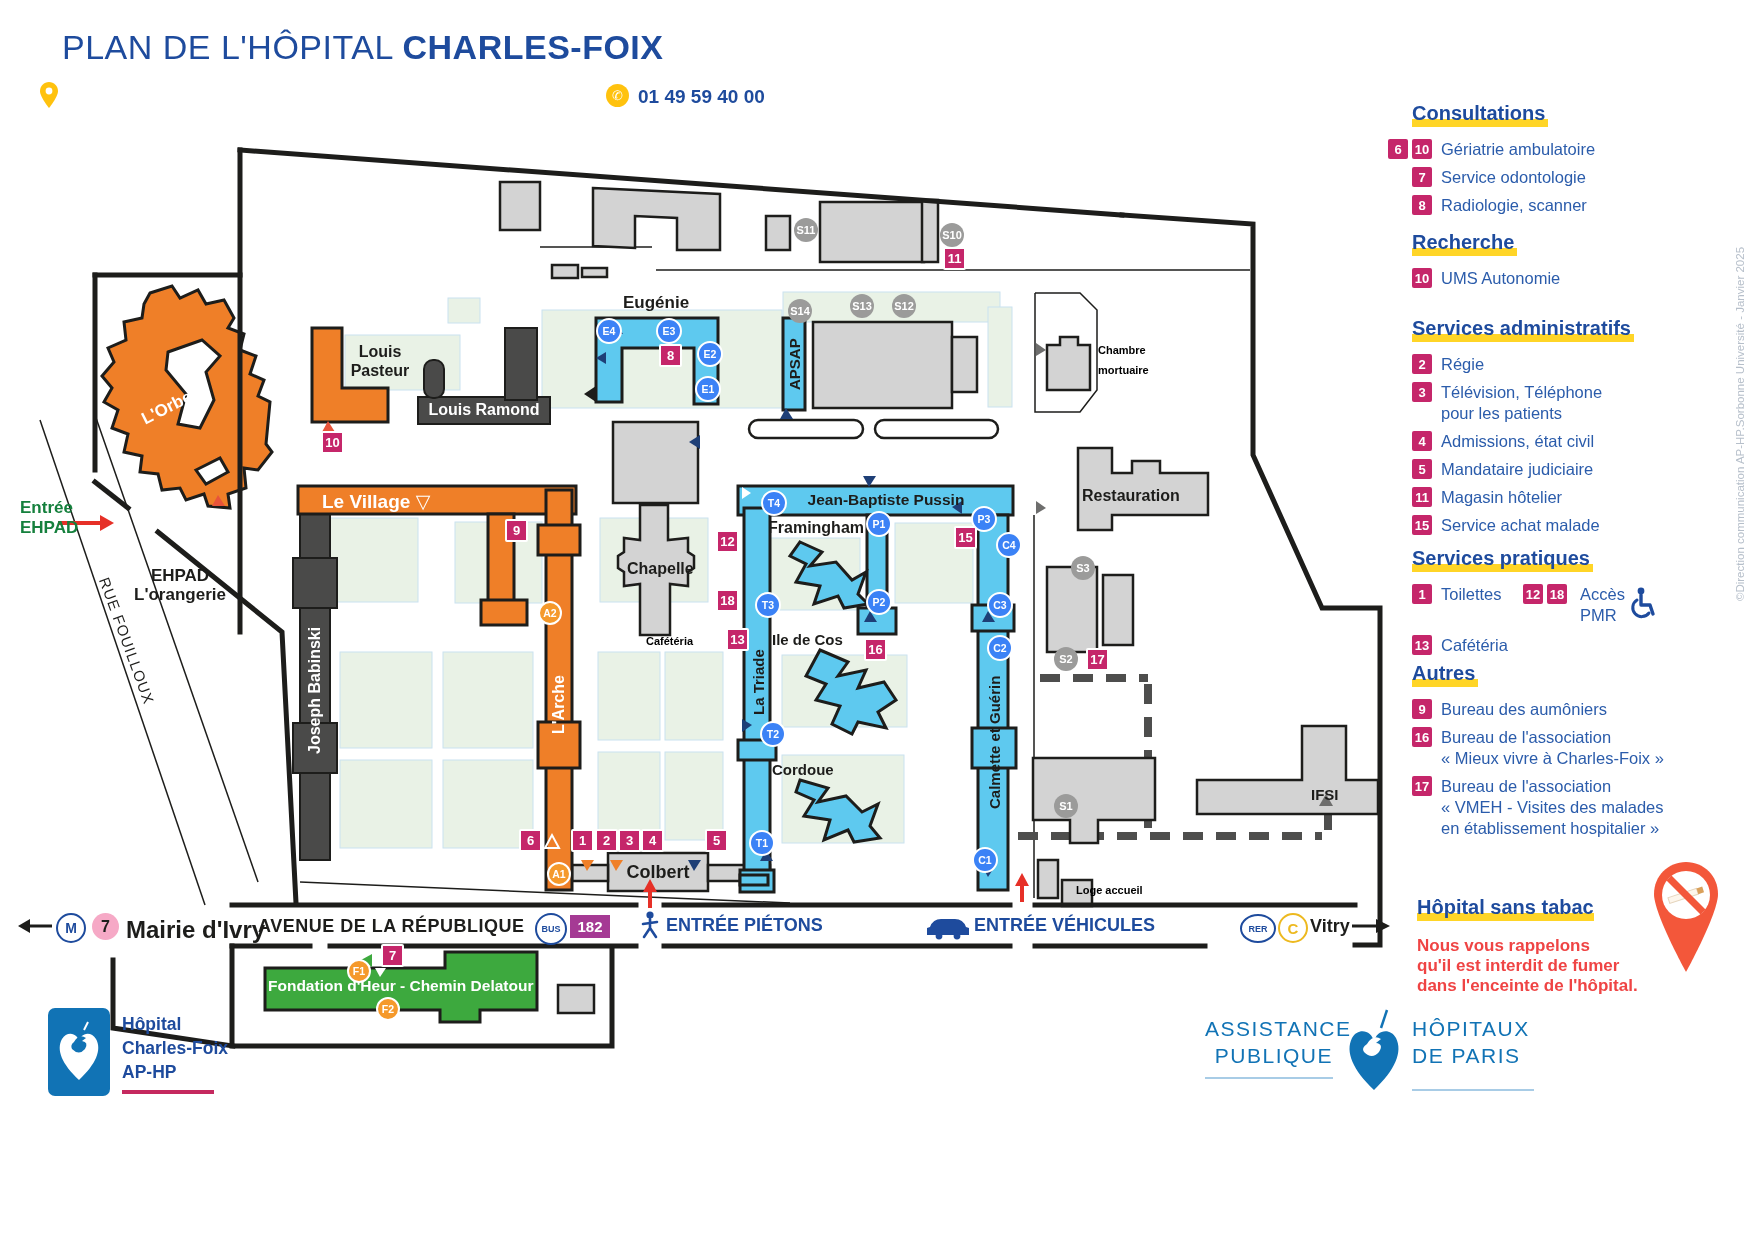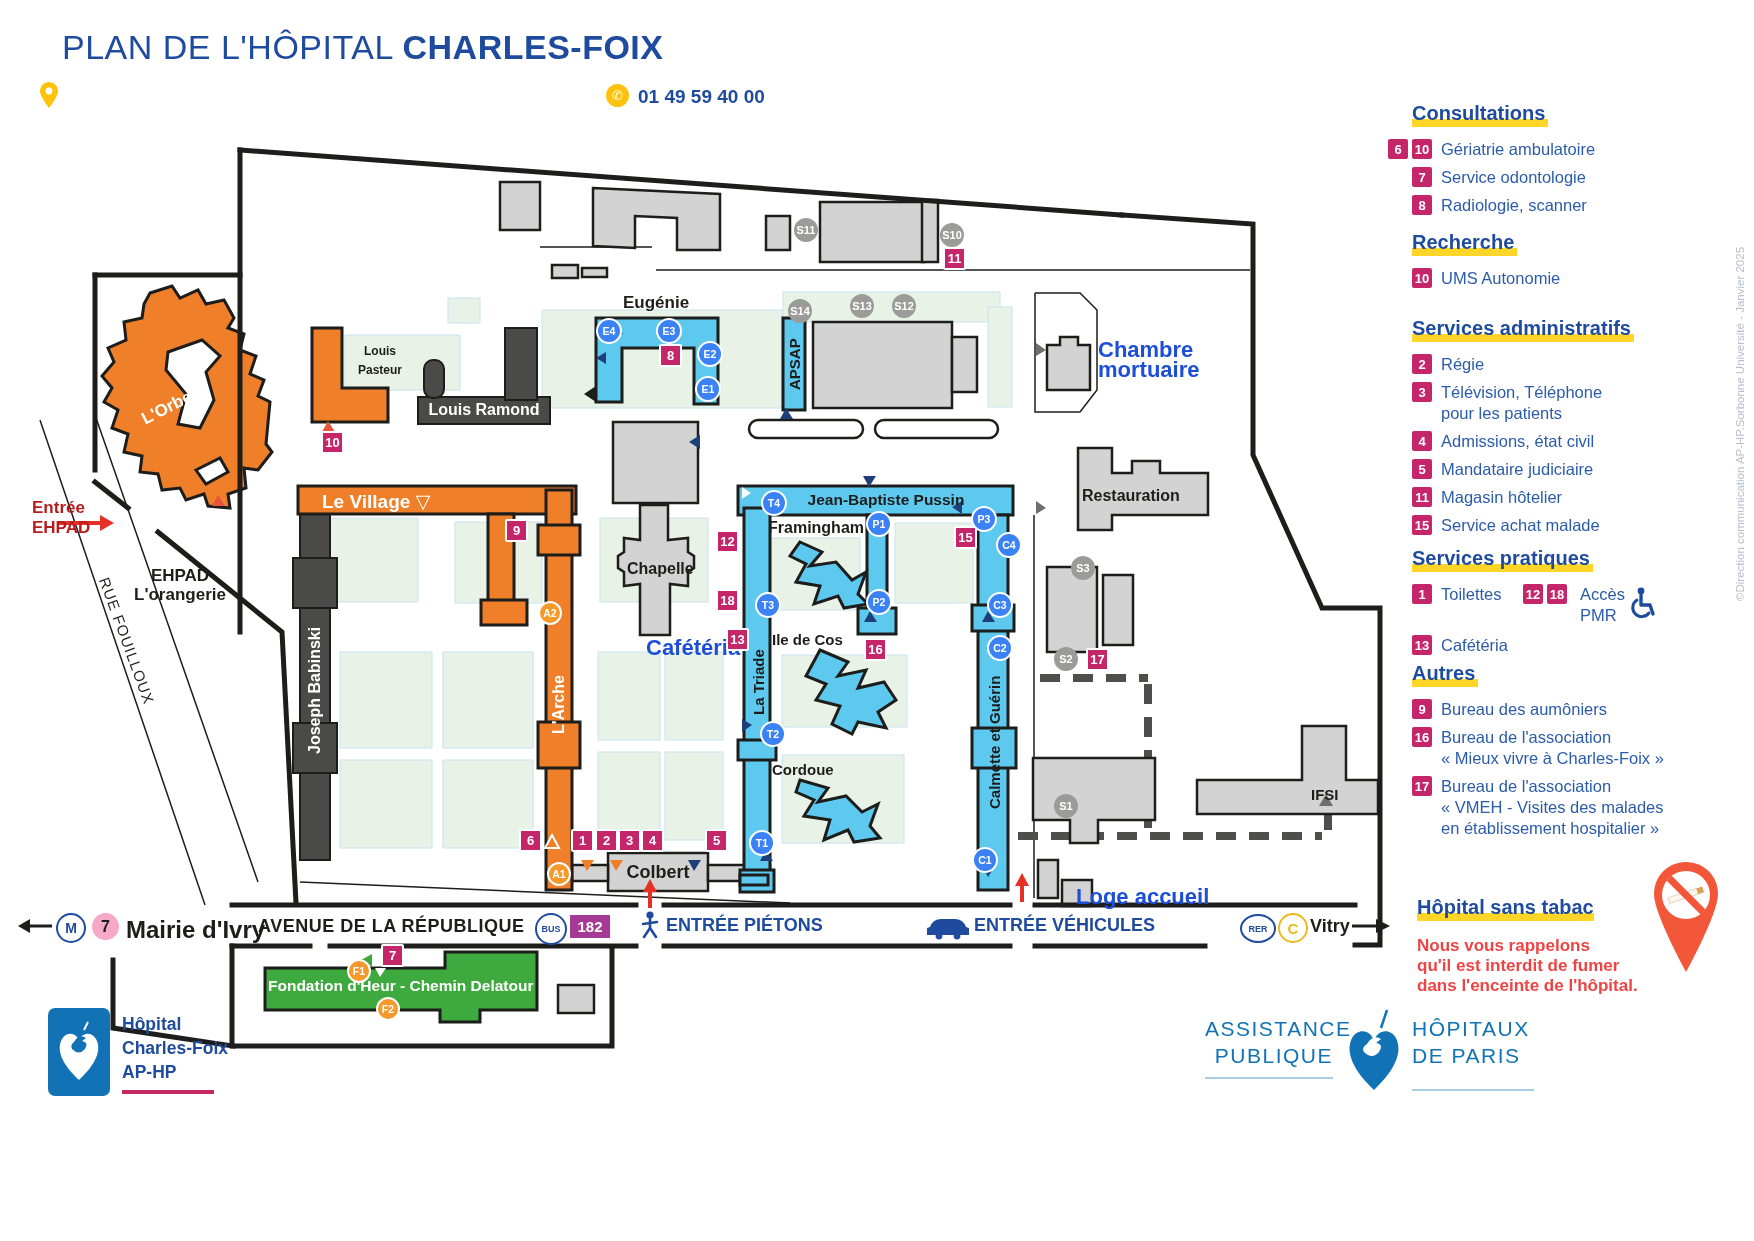--- a/index.html
+++ b/index.html
@@ -32,21 +32,21 @@
   
   .mbadge{position:absolute;width:19px;height:19px;background:#c5266a;border:2px solid #fff;color:#fff;
           font-weight:700;font-size:13px;display:flex;align-items:center;justify-content:center;border-radius:2px;z-index:30;}
   .cnav,.cgray,.corg{position:absolute;border-radius:50%;color:#fff;font-weight:700;
           display:flex;align-items:center;justify-content:center;z-index:30;}
   .cnav{width:22px;height:22px;background:#3b82f6;border:2px solid #fff;font-size:10.5px;}
   .cgray{width:24px;height:24px;background:#9b9b9a;font-size:11px;}
   .corg{width:20px;height:20px;background:#f5992b;border:2px solid #fff;font-size:10.5px;}
   .lbl{position:absolute;color:#1d1d1b;font-weight:700;font-size:16px;white-space:nowrap;z-index:25;}
   .lbl.w{color:#fff;}
-  .lbl.pink{color:#1d4ed8;font-size:22px;}
+  .lbl.pink{color:#000000;font-size:11px;}
   .lbl.blue{color:#1e4b9d;font-size:18px;}
   .vert{writing-mode:vertical-rl;transform:rotate(180deg);text-orientation:mixed;
         display:flex;align-items:center;justify-content:center;}
   .ctr{text-align:center;}
   .vtri::after{content:"▽";font-weight:400;}
   
   .ring{position:absolute;border-radius:50%;display:flex;align-items:center;justify-content:center;
         font-weight:700;background:#fff;z-index:30;}
   
   .cf-lines{position:absolute;left:122px;top:1012px;font-size:17.5px;font-weight:800;color:#1e4b9d;line-height:24px;}
@@ -368,21 +368,21 @@
       <path d="M650,919 L650,928 M650,928 L644,937 M650,928 L656,937 M643,924 L657,922" fill="none" stroke-width="2.6" stroke-linecap="round"></path>
     </g>
     <g fill="#1e4b9d">
       <path d="M930,927 q3,-8 11,-8 h14 q8,0 11,8 l3,1 v7 h-42 v-7 z"></path>
       <circle cx="939" cy="936" r="3.4"></circle>
         <circle cx="957" cy="936" r="3.4"></circle>
     </g>
   </svg>
 
   <div class="lbl" style="left:623px;top:293px;font-size:17px">Eugénie</div>
-  <div class="lbl ctr" style="left:342px;top:342px;width:76px;font-size:12px;line-height:19px">
+  <div class="lbl ctr" style="left:342px;top:342px;width:76px;font-size:16px;line-height:19px">
     <div>Louis</div>
     <div>Pasteur</div>
   </div>
   <div class="lbl w ctr" style="left:420px;top:401px;width:128px">Louis Ramond</div>
   <div class="lbl w vert" style="left:300px;top:565px;width:30px;height:250px">Joseph Babinski</div>
   <div class="lbl w vtri" style="left:322px;top:490px;font-size:19px"><span>Le Village</span> </div>
   <div class="lbl w" style="left:140px;top:398px;font-size:17px;transform:rotate(-27deg)">L'Orbe</div>
   <div class="lbl w vert" style="left:546px;top:630px;width:26px;height:150px">L'Arche</div>
   <div class="lbl vert" style="left:783px;top:322px;width:22px;height:85px;font-size:15px">APSAP</div>
   <div class="lbl ctr" style="left:800px;top:491px;width:172px;font-size:15.5px">Jean-Baptiste Pussin</div>
@@ -398,21 +398,21 @@
     <div>mortuaire</div>
   </div>
   <div class="lbl" style="left:1082px;top:487px">Restauration</div>
   <div class="lbl ctr" style="left:608px;top:862px;width:100px;font-size:18px">Colbert</div>
   <div class="lbl" style="left:1311px;top:786px;font-size:15px">IFSI</div>
   <div class="lbl pink" style="left:1076px;top:884px">Loge accueil</div>
   <div class="lbl ctr" style="left:125px;top:566px;width:110px;font-size:17px;line-height:19px">
     <div>EHPAD</div>
     <div>L'orangerie</div>
   </div>
-  <div class="lbl" style="left:32px;top:498px;color:#b91c1c;font-size:17px;line-height:20px">
+  <div class="lbl" style="left:20px;top:498px;color:#15803d;font-size:17px;line-height:20px">
     <div>Entrée</div>
     <div>EHPAD</div>
   </div>
   <div class="lbl w ctr" style="left:268px;top:977px;width:264px;font-size:15.5px">Fondation d'Heur - Chemin Delatour</div>
   <div class="lbl" style="left:112px;top:575px;font-size:15px;font-weight:500;letter-spacing:1px;transform:rotate(70deg);transform-origin:0 0">RUE FOUILLOUX</div>
 
   <div class="ring" style="left:56px;top:913px;width:26px;height:26px;border:2.5px solid #1e4b9d;color:#1e4b9d;font-size:14px">M</div>
   <div class="ring" style="left:92px;top:913px;width:27px;height:27px;background:#f6a9c6;color:#1d1d1b;font-size:16px;border:none">7</div>
   <div class="lbl" style="left:126px;top:916px;font-size:24px">Mairie d'Ivry</div>
   <div class="lbl" style="left:258px;top:916px;font-size:18px;font-weight:600;letter-spacing:.5px">AVENUE DE LA RÉPUBLIQUE</div>

